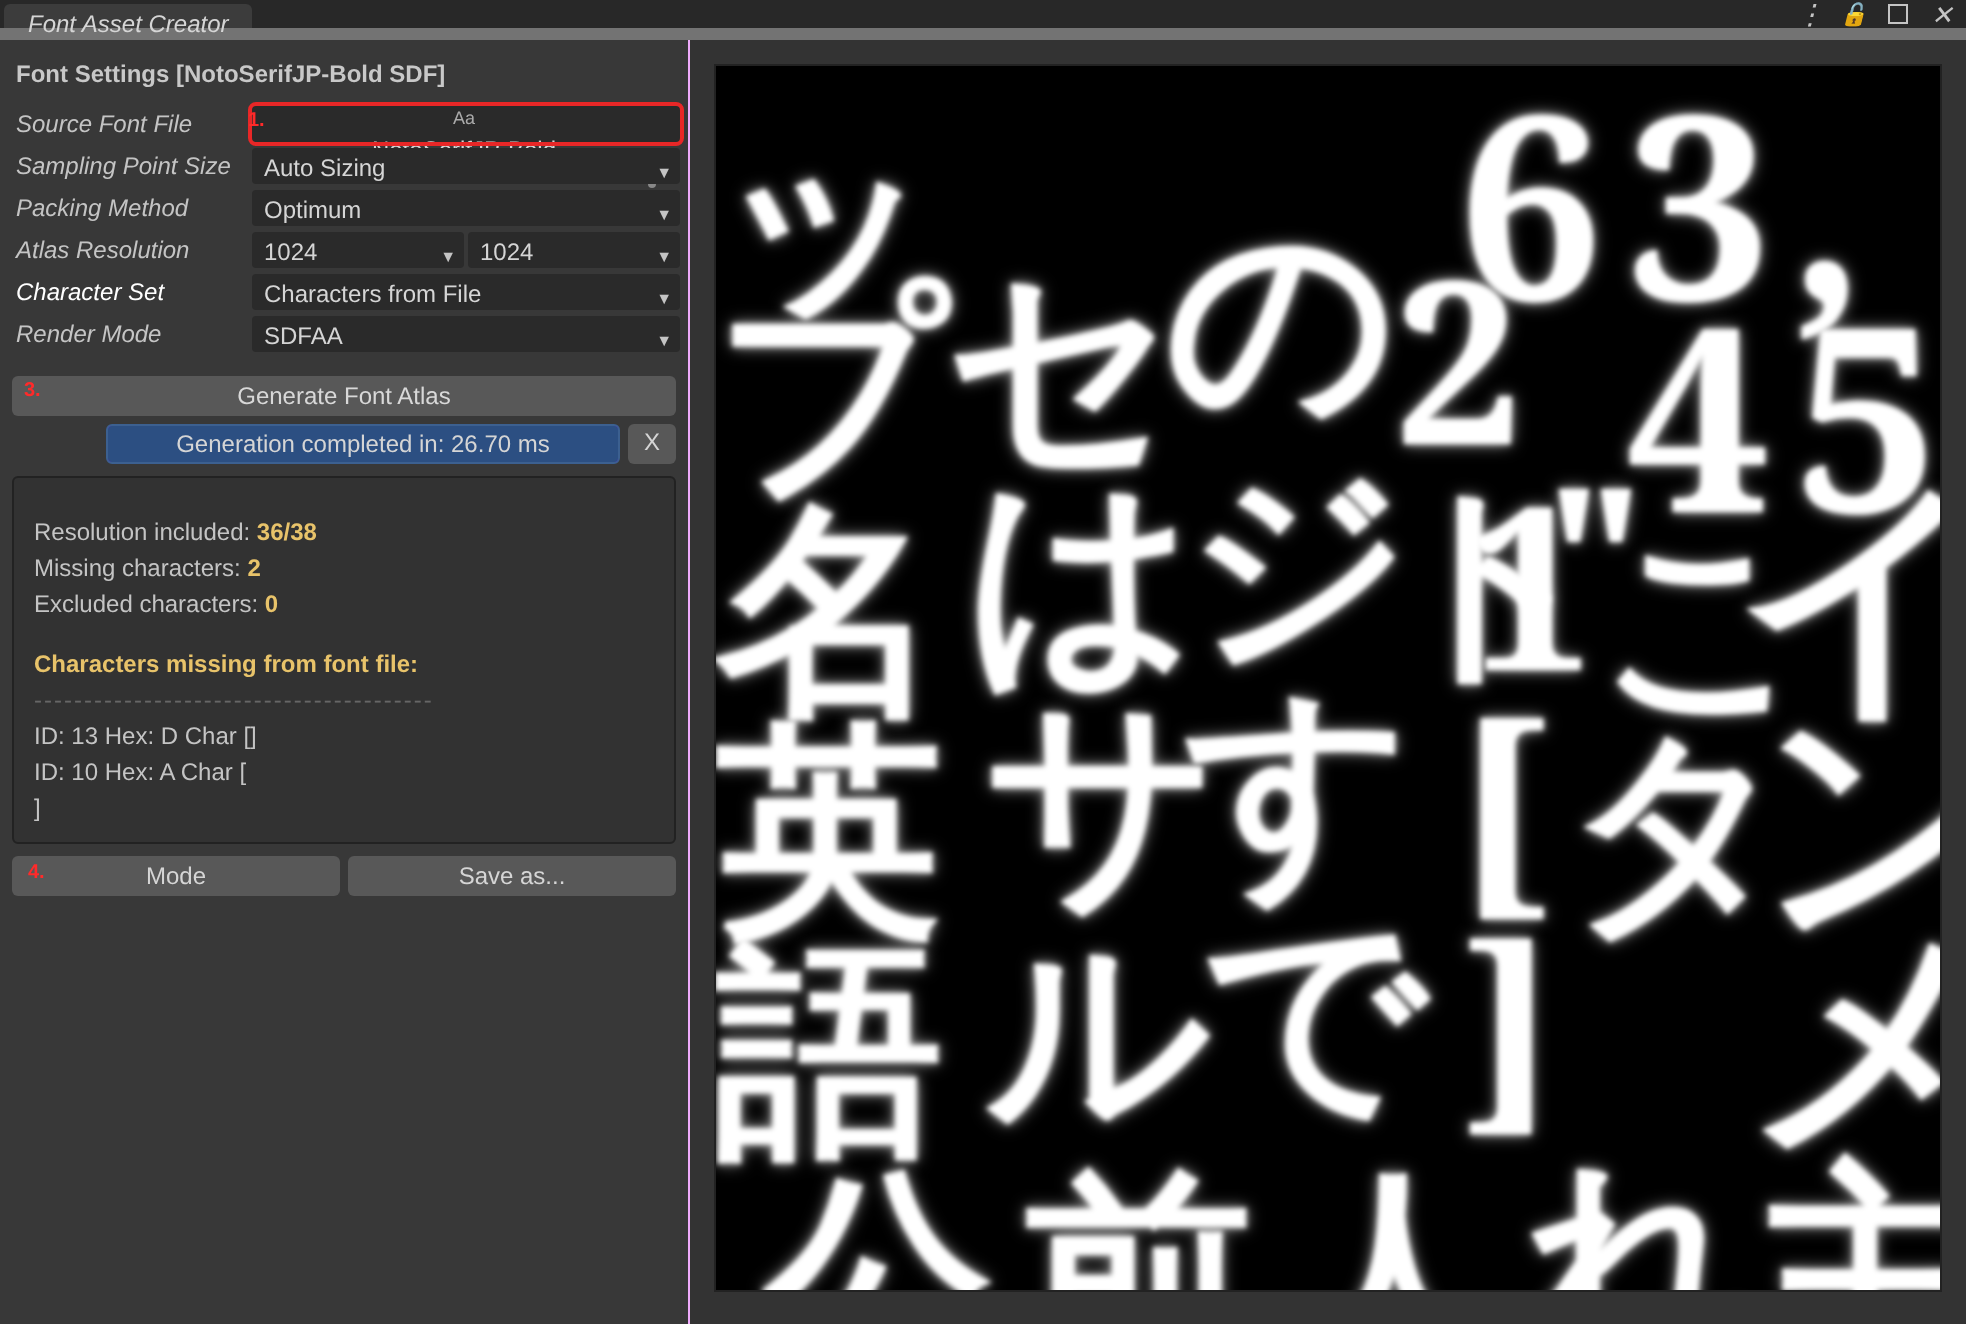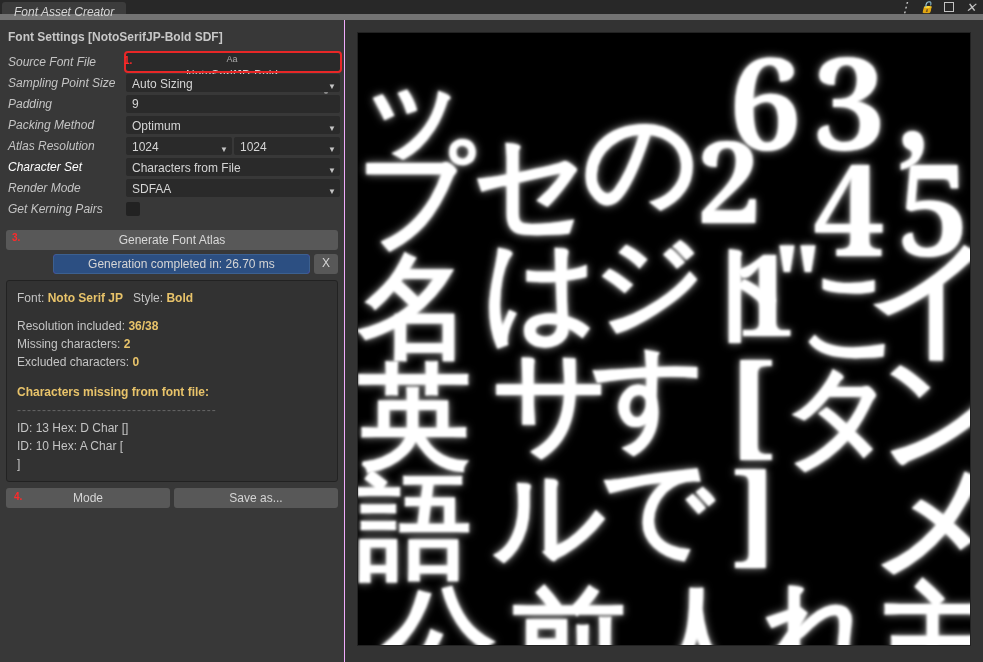--- a/index.html
+++ b/index.html
@@ -291,26 +291,20 @@
     <div class="row">
       <div class="label">Sampling Point Size</div>
       <div class="field-wrap">
         <div class="field dropdown">
           <span>Auto Sizing</span>
             <span class="dd-arrow">▼</span>
         </div>
       </div>
     </div>
 
-    <div class="row">
-      <div class="label">Padding</div>
-      <div class="field-wrap">
-        <input class="field" value="9" style="">
-      </div>
-    </div>
 
     <div class="row">
       <div class="label">Packing Method</div>
       <div class="field-wrap">
         <div class="field dropdown">
           <span>Optimum</span>
             <span class="dd-arrow">▼</span>
         </div>
       </div>
     </div>
@@ -343,47 +337,37 @@
     <div class="row">
       <div class="label">Render Mode</div>
       <div class="field-wrap">
         <div class="field dropdown">
           <span>SDFAA</span>
             <span class="dd-arrow">▼</span>
         </div>
       </div>
     </div>
 
-    <div class="row">
-      <div class="label">Get Kerning Pairs</div>
-      <div class="checkbox"></div>
-    </div>
 
     <div class="section-gap"></div>
 
     <div class="generate-btn">
       <span class="gen-callout">3.</span>
       <span>Generate Font Atlas</span>
     </div>
 
     <div class="progress-row">
       <div class="progress">
         <div class="progress-fill"></div>
         <span>Generation completed in: 26.70 ms</span>
       </div>
       <div class="small-btn">X</div>
     </div>
 
     <div class="info-box">
-      <div class="info-line">
-        <span class="label-txt">Font:</span>
-        <span class="val">Noto Serif JP</span>&nbsp;&nbsp;
-        <span class="label-txt">Style:</span>
-        <span class="val">Bold</span>
-      </div>
       <div style="height:10px"></div>
       <div class="info-line"><span class="label-txt">Resolution included:</span> <span class="val">36/38</span></div>
       <div class="info-line"><span class="label-txt">Missing characters:</span> <span class="val">2</span></div>
       <div class="info-line"><span class="label-txt">Excluded characters:</span> <span class="val">0</span></div>
       <div class="missing-head">Characters missing from font file:</div>
       <div class="missing-sep">----------------------------------------</div>
       <div>ID: 13    Hex: D    Char []</div>
       <div>ID: 10    Hex: A    Char [</div>
       <div>]</div>
     </div>

